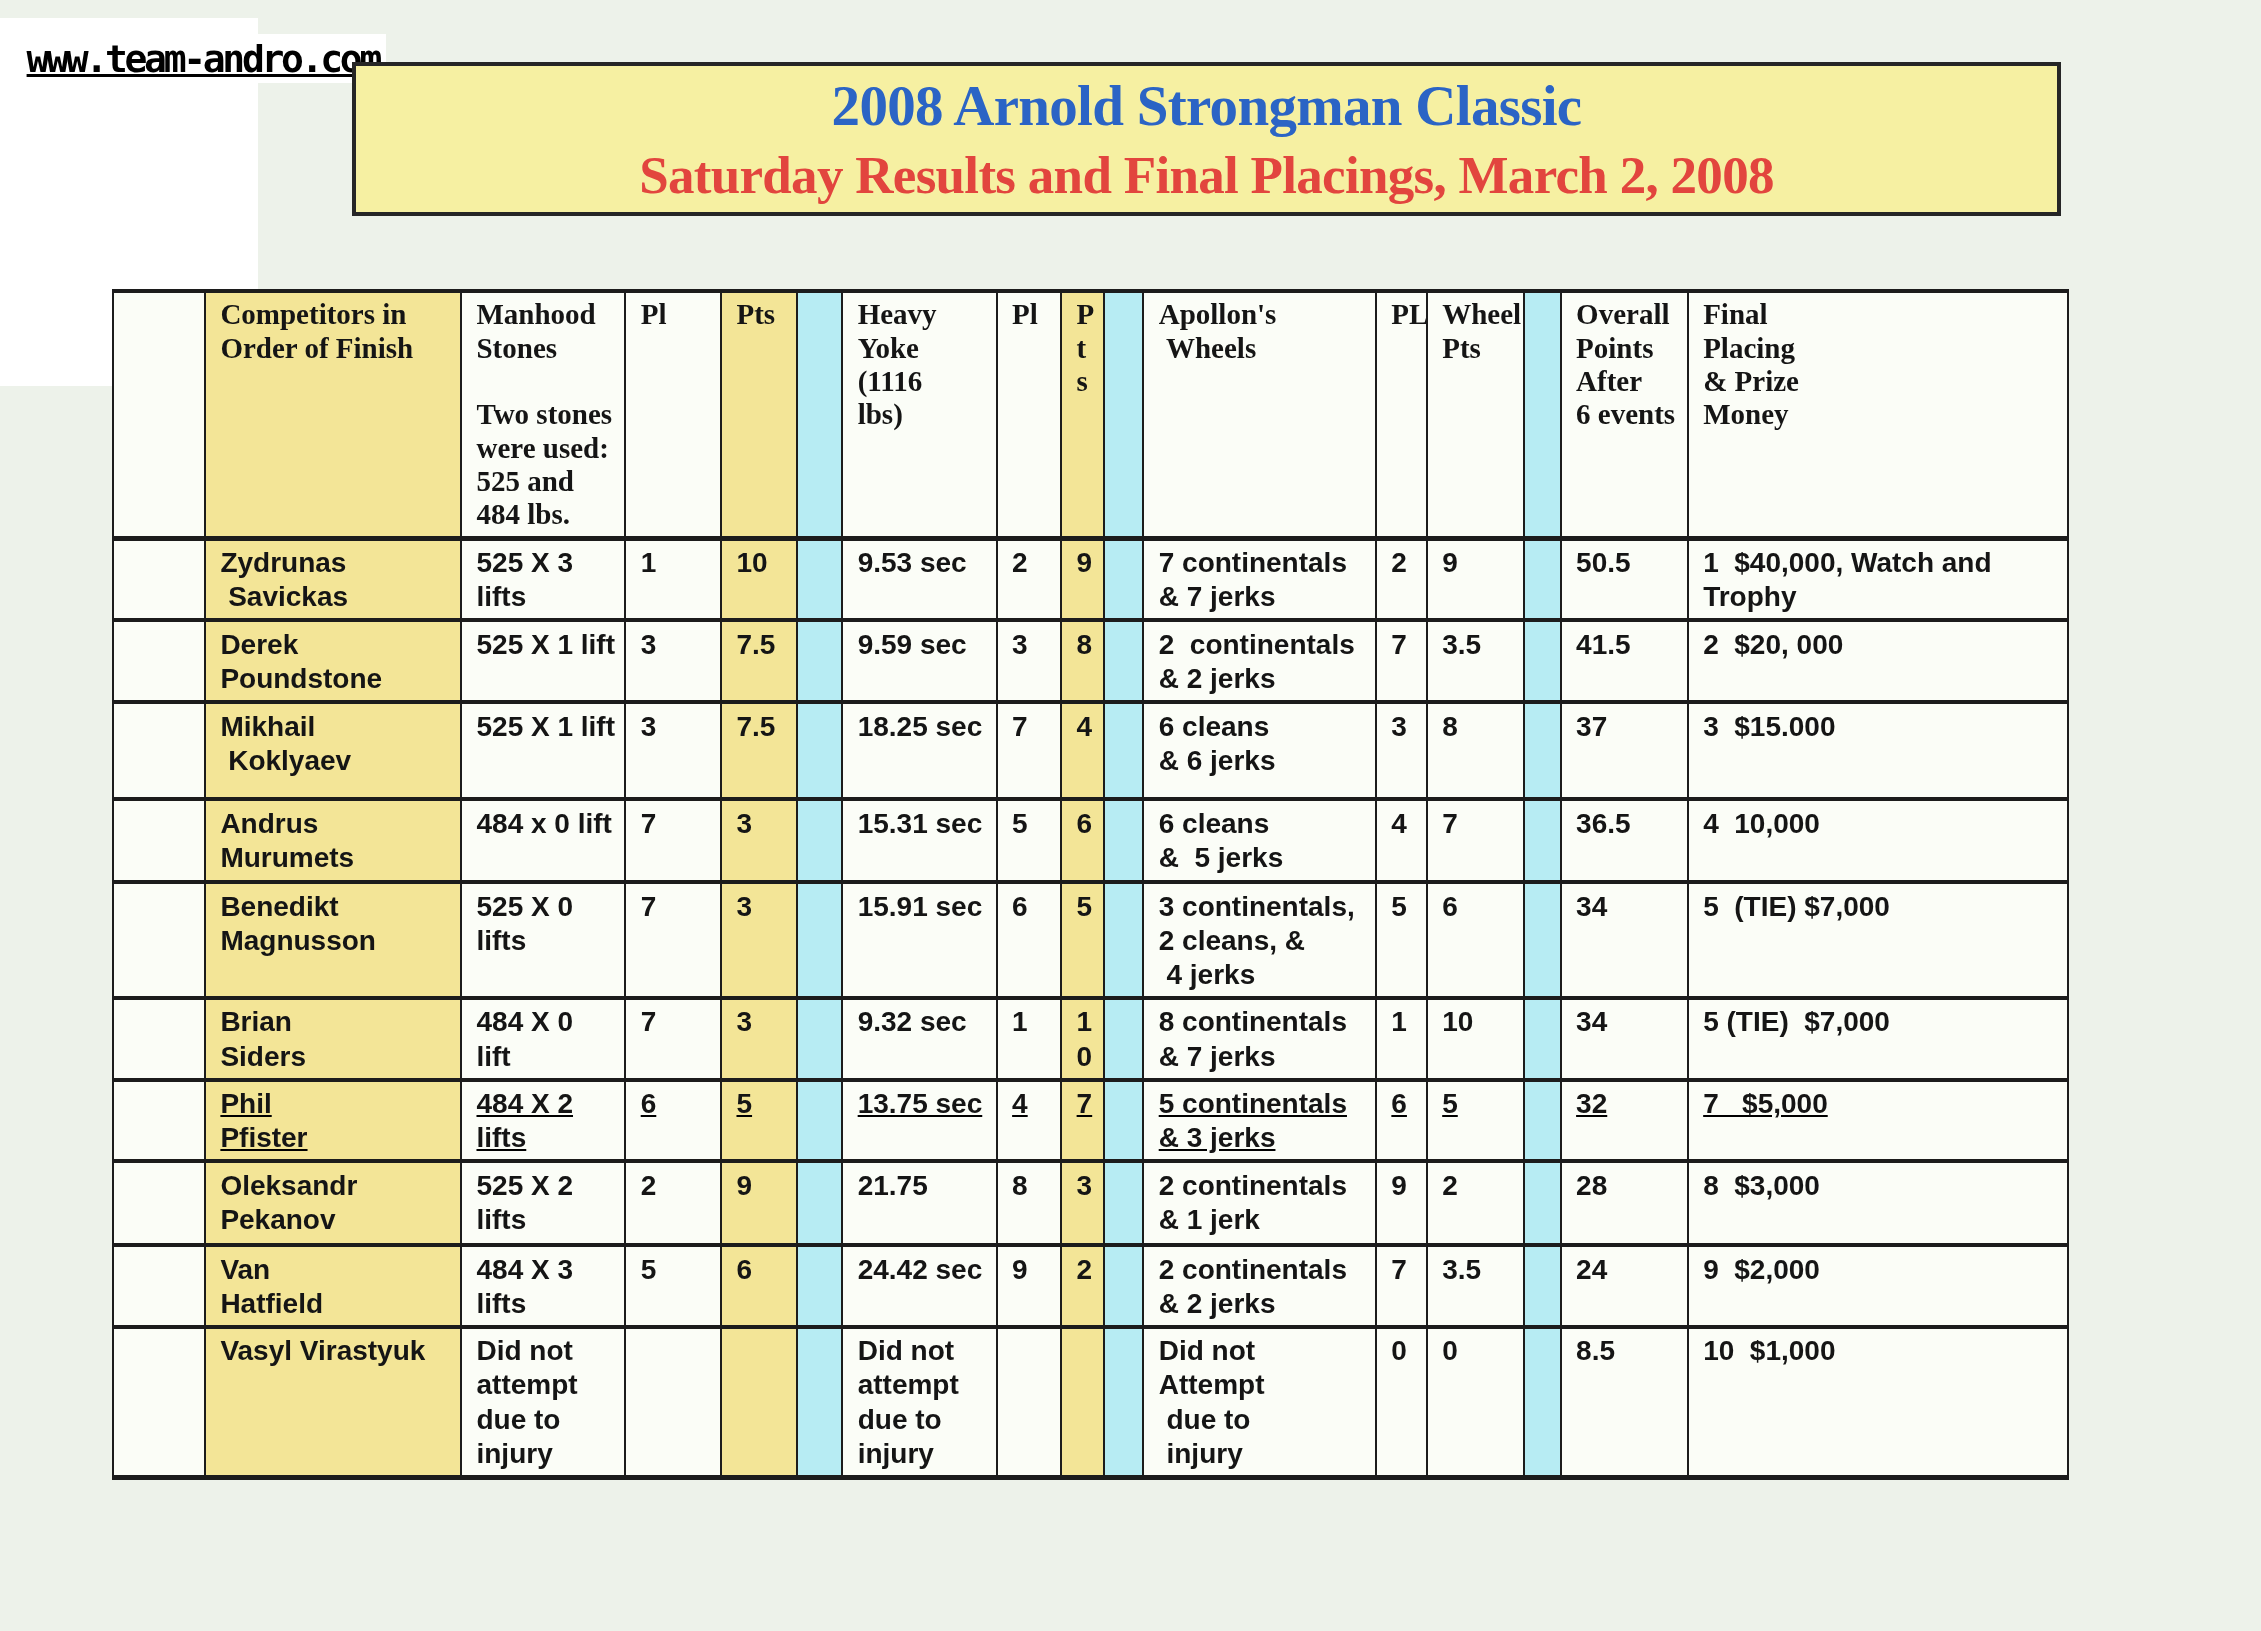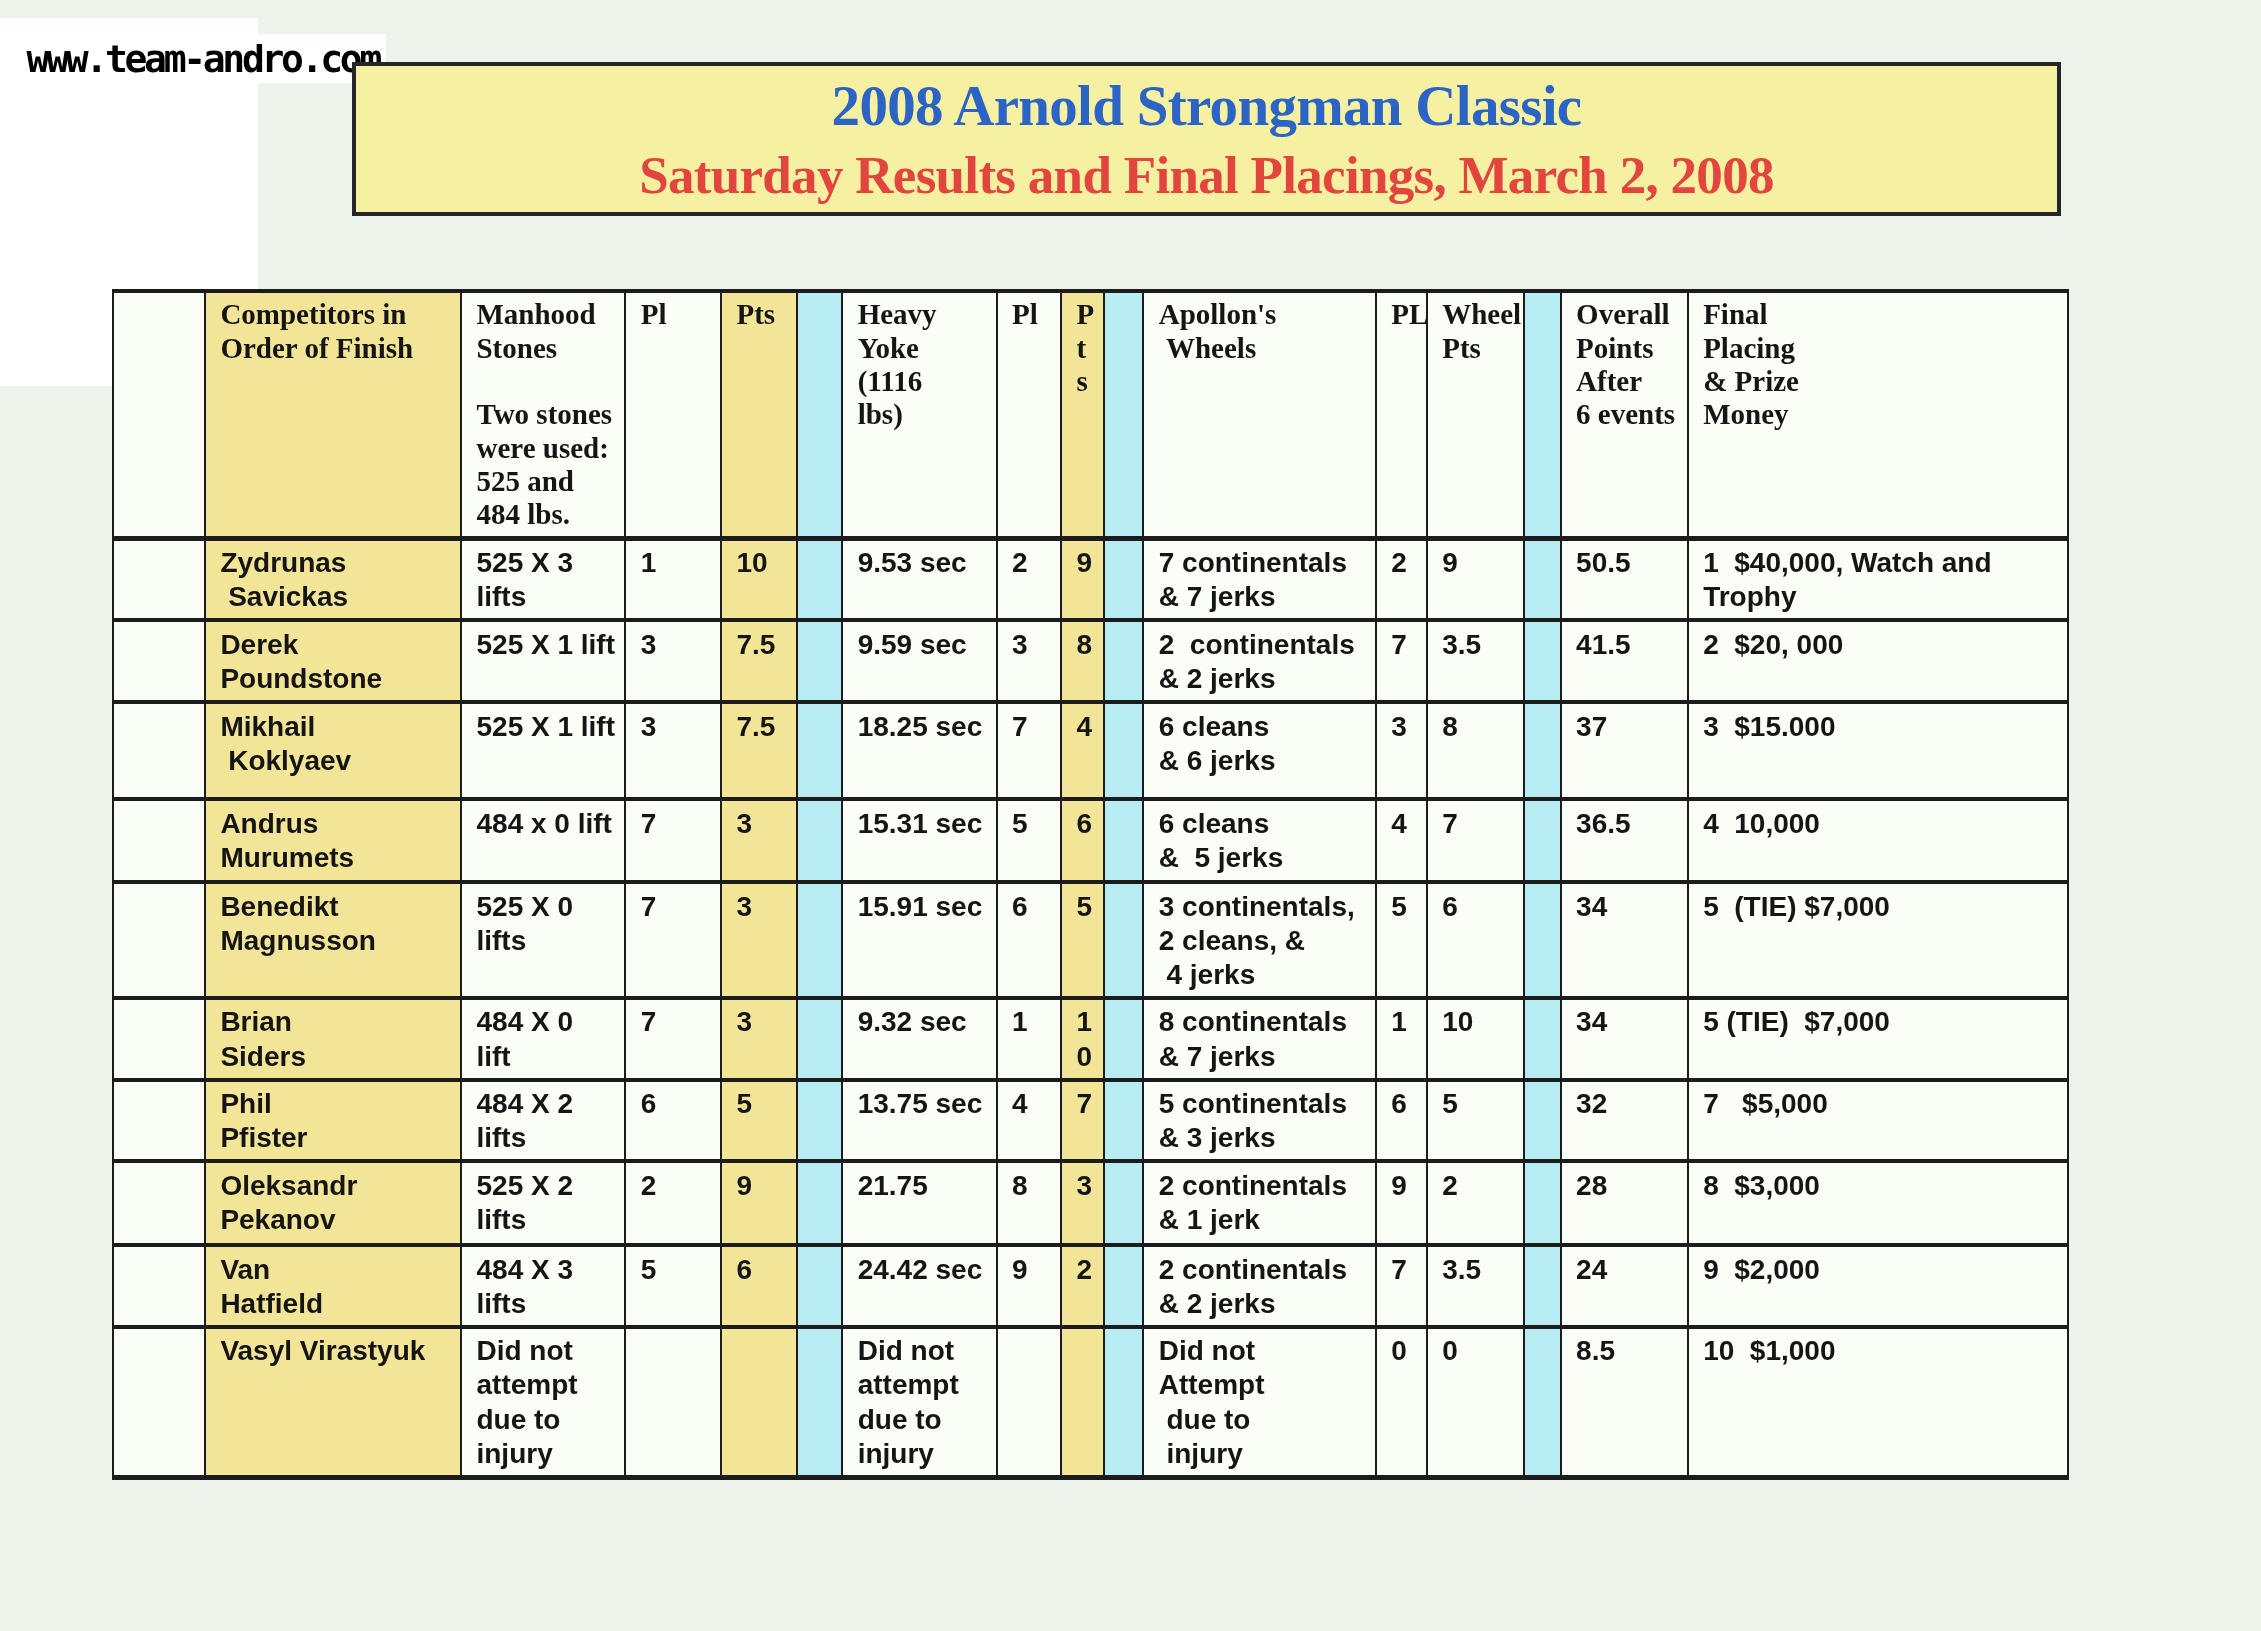--- a/index.html
+++ b/index.html
@@ -15,21 +15,21 @@
   html,body{margin:0;padding:0;}
   body{
     width:2261px;height:1632px;position:relative;overflow:hidden;
     background:var(--page-bg);
     font-family:"Liberation Sans",sans-serif;
   }
   .white-patch{position:absolute;left:0;top:18.4px;width:258px;height:368px;background:#ffffff;}
   .watermark{
     position:absolute;left:20px;top:34px;padding:2.6px 6.6px;background:#ffffff;
     font-family:"DejaVu Sans Mono",monospace;font-weight:700;font-size:38px;
-    letter-spacing:-3.3px;color:#000;
+    letter-spacing:-3.3px;color:#000;text-decoration:underline;
   }
   .title-box{
     position:absolute;left:352px;top:62px;width:1709px;height:154px;box-sizing:border-box;
     background:var(--title-yellow);border:4px solid #262626;
     display:flex;flex-direction:column;align-items:center;justify-content:center;gap:6.6px;
   }
   .title-line{font-family:"Liberation Serif",serif;font-weight:700;letter-spacing:-0.7px;white-space:nowrap;}
   .t1{font-size:57px;color:var(--title-blue);}
   .t2{font-size:53px;color:var(--title-red);}
 
@@ -248,21 +248,21 @@
 0</td>
           <td class="bg-c"></td>
           <td class="bg-w">8 continentals
 &amp; 7 jerks</td>
           <td class="bg-w pad-s">1</td>
           <td class="bg-w pad-s">10</td>
           <td class="bg-c"></td>
           <td class="bg-w">34</td>
           <td class="bg-w">5 (TIE)  $7,000</td>
         </tr>
-        <tr style="height: 75px;">
+        <tr style="height: 75px; text-decoration: underline;">
           <td class="bg-w"></td>
           <td class="bg-y name-col">Phil
 Pfister</td>
           <td class="bg-w">484 X 2
 lifts</td>
           <td class="bg-w pad-s">6</td>
           <td class="bg-y pad-s">5</td>
           <td class="bg-c"></td>
           <td class="bg-w">13.75 sec</td>
           <td class="bg-w pad-s">4</td>

